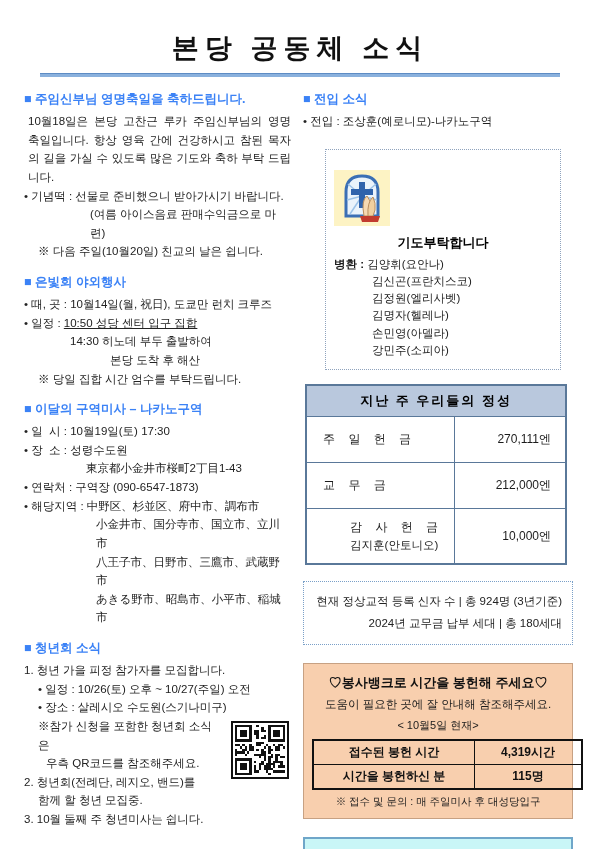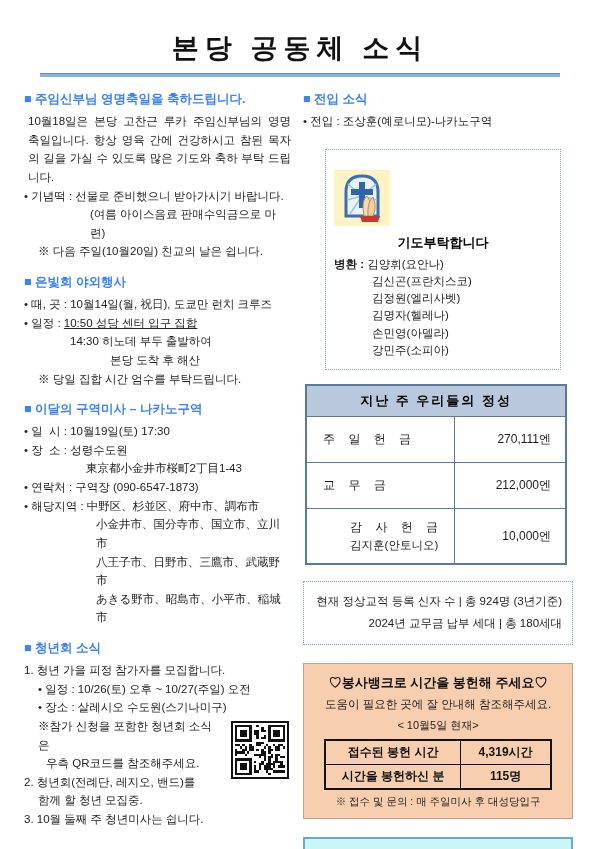--- a/index.html
+++ b/index.html
@@ -54,21 +54,21 @@
   .row3 .ot-label { padding-top:10px; padding-bottom:10px;padding-left:43px; }
 
   .stats-box { border:1px dotted #7aa0c8; padding:9px 10px; margin:2px 0 18px 0; width:270px;text-align:right; }
   .stats-box .line { line-height:1.9; }
 
   .vol-box { background:#f8cfae; border:1px solid #c7a183; width:270px; padding:10px 8px 9px 8px;
     text-align:center; margin-bottom:18px; }
   .vol-title { font-weight:bold; font-size:13px; color:#111; margin-bottom:5px; }
   .vol-sub { font-size:11.5px; margin-bottom:6px; }
   .vol-asof { font-size:11px; margin-bottom:6px; }
-  .vol-table { border-collapse:collapse; border:2px solid #111; margin:0 auto 5px auto; width:228px; }
+  .vol-table { border-collapse:collapse; border:2px solid #111; margin:0 auto 5px auto; width:271px; }
   .vol-table td { border:1px solid #111; font-weight:bold; font-size:12px; padding:3px 2px; color:#111; }
   .vt-label { width:60%; }
   .vol-note { font-size:10.5px; }
 
   .house-box { background:#c9f6f7; border:2px solid #6fa6c9; width:270px; text-align:center;
     padding:11px 4px 12px 4px; margin-bottom:22px; }
   .house-title { font-weight:bold; font-size:13px; color:#17375e; margin-bottom:7px; }
   .house-action { font-weight:bold; font-size:12.5px; color:#111; }
 </style>
 </head>

